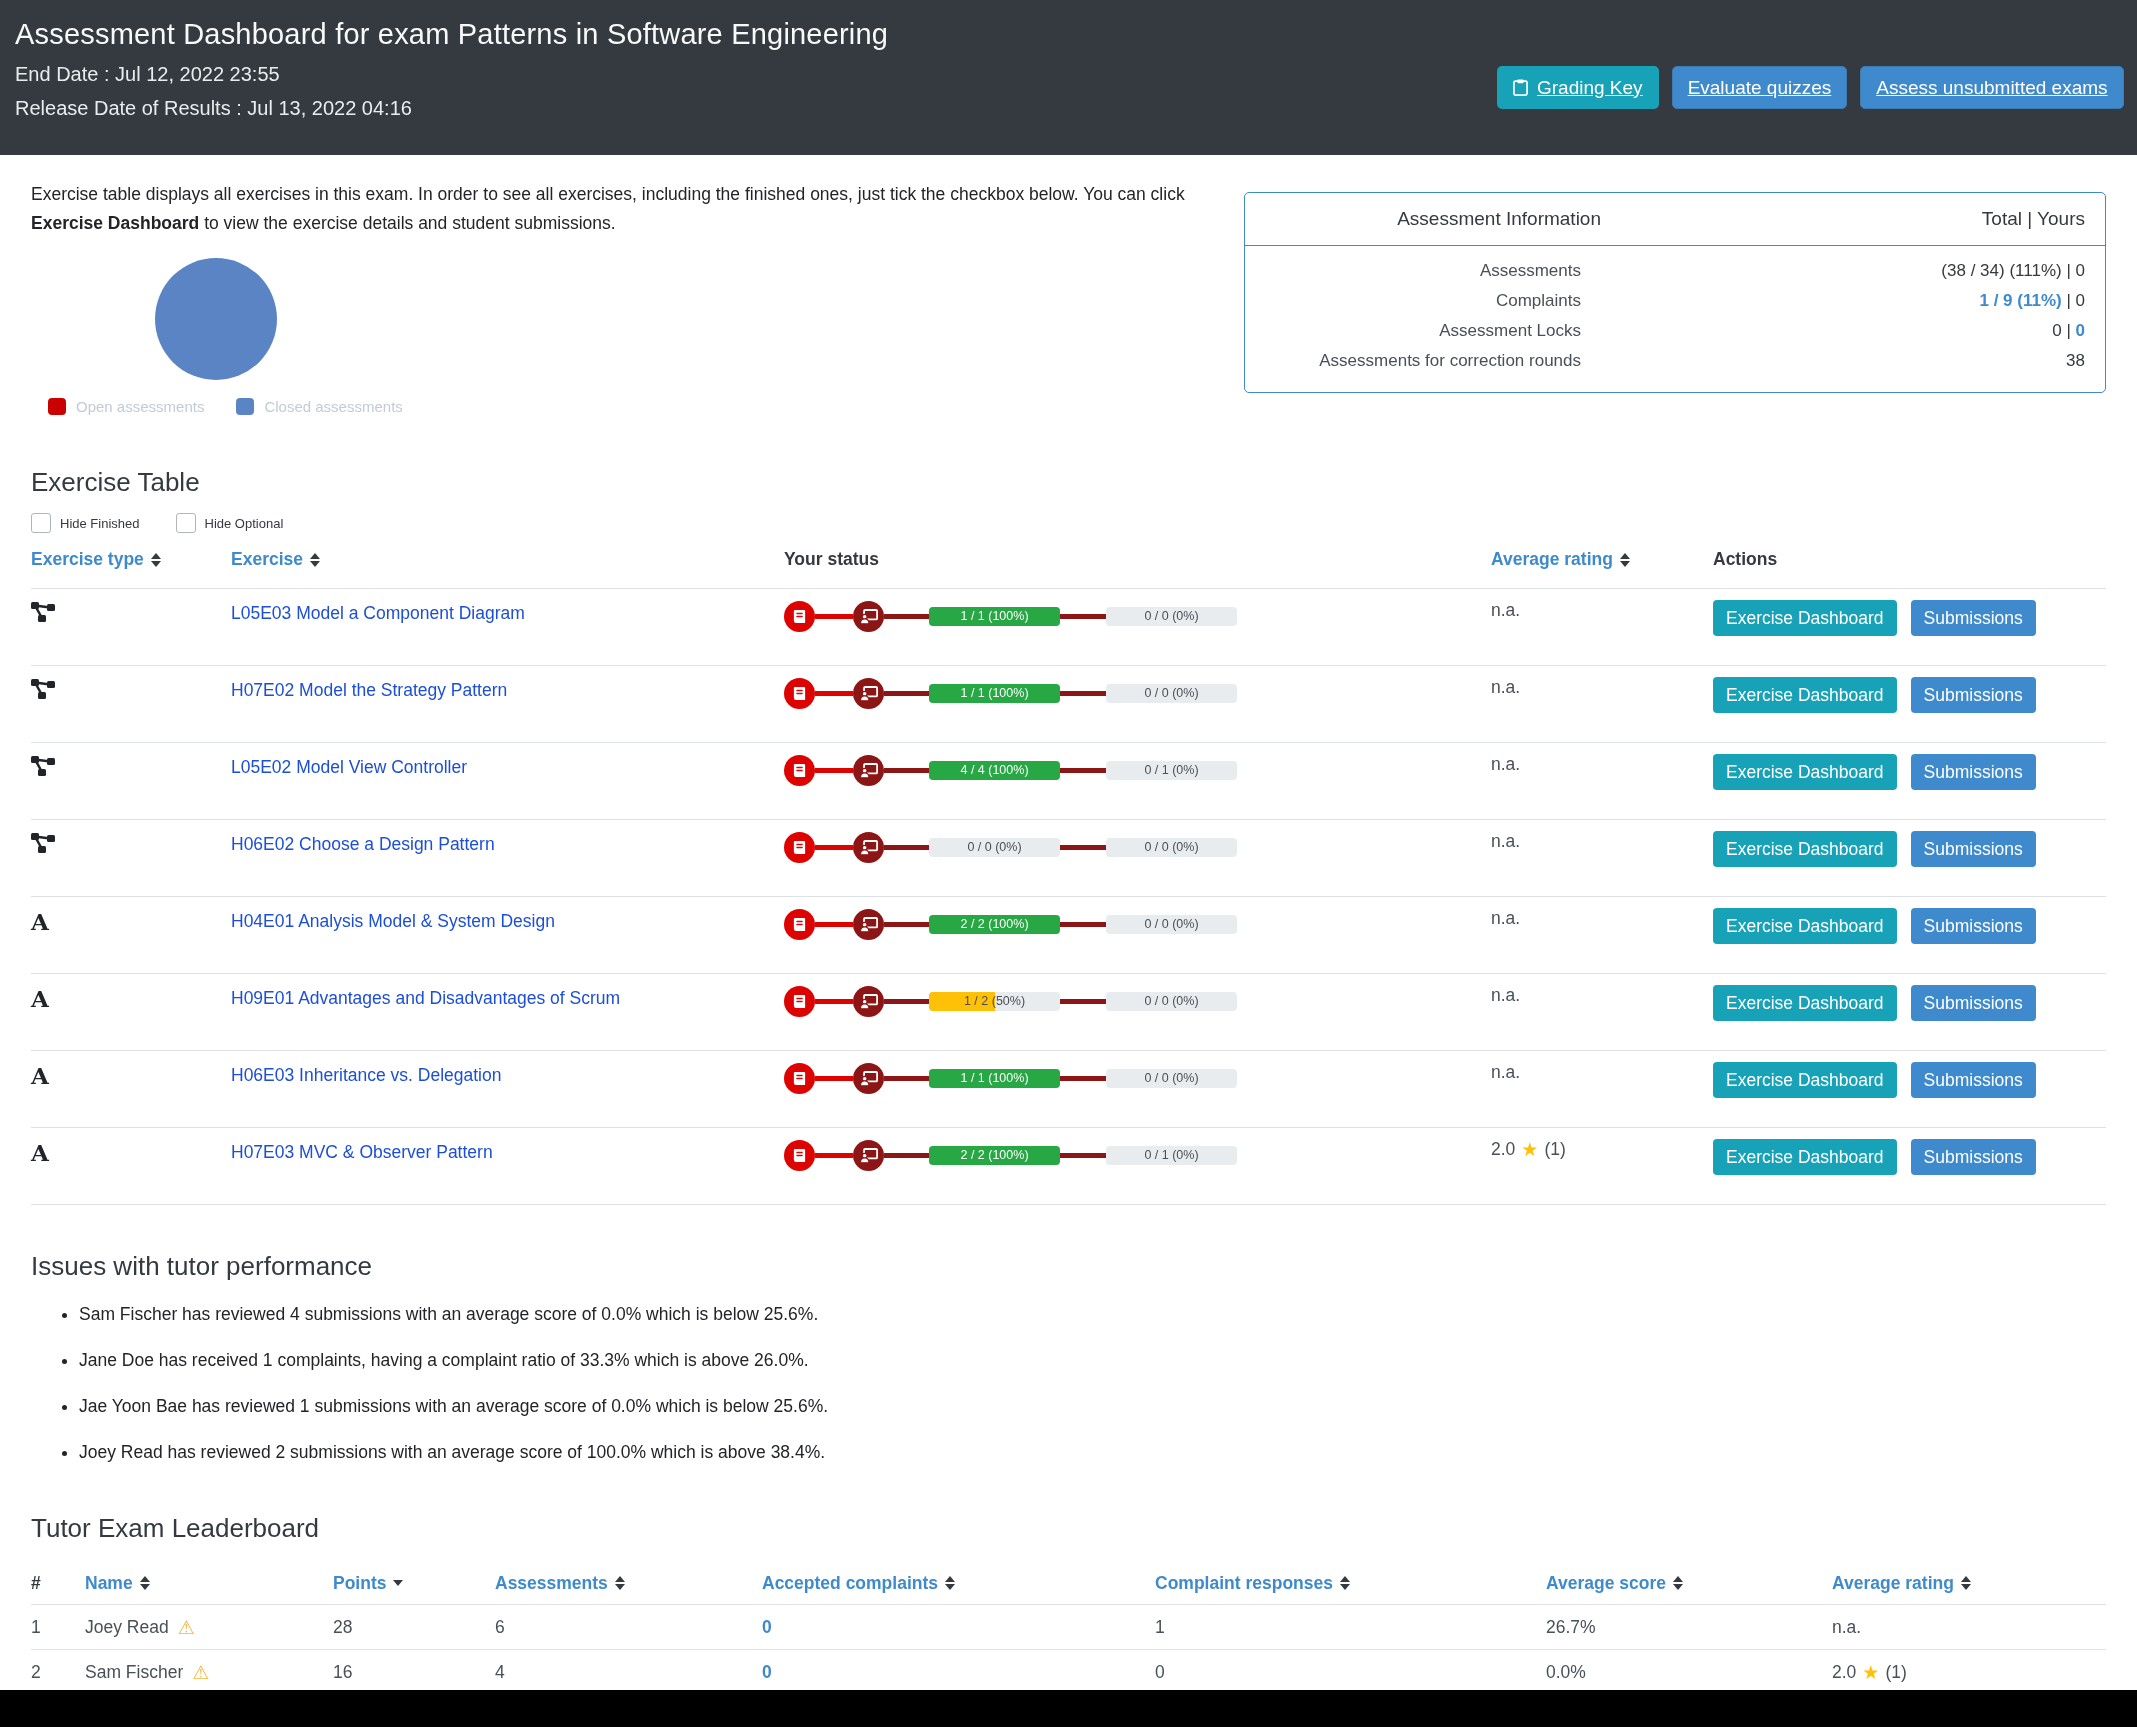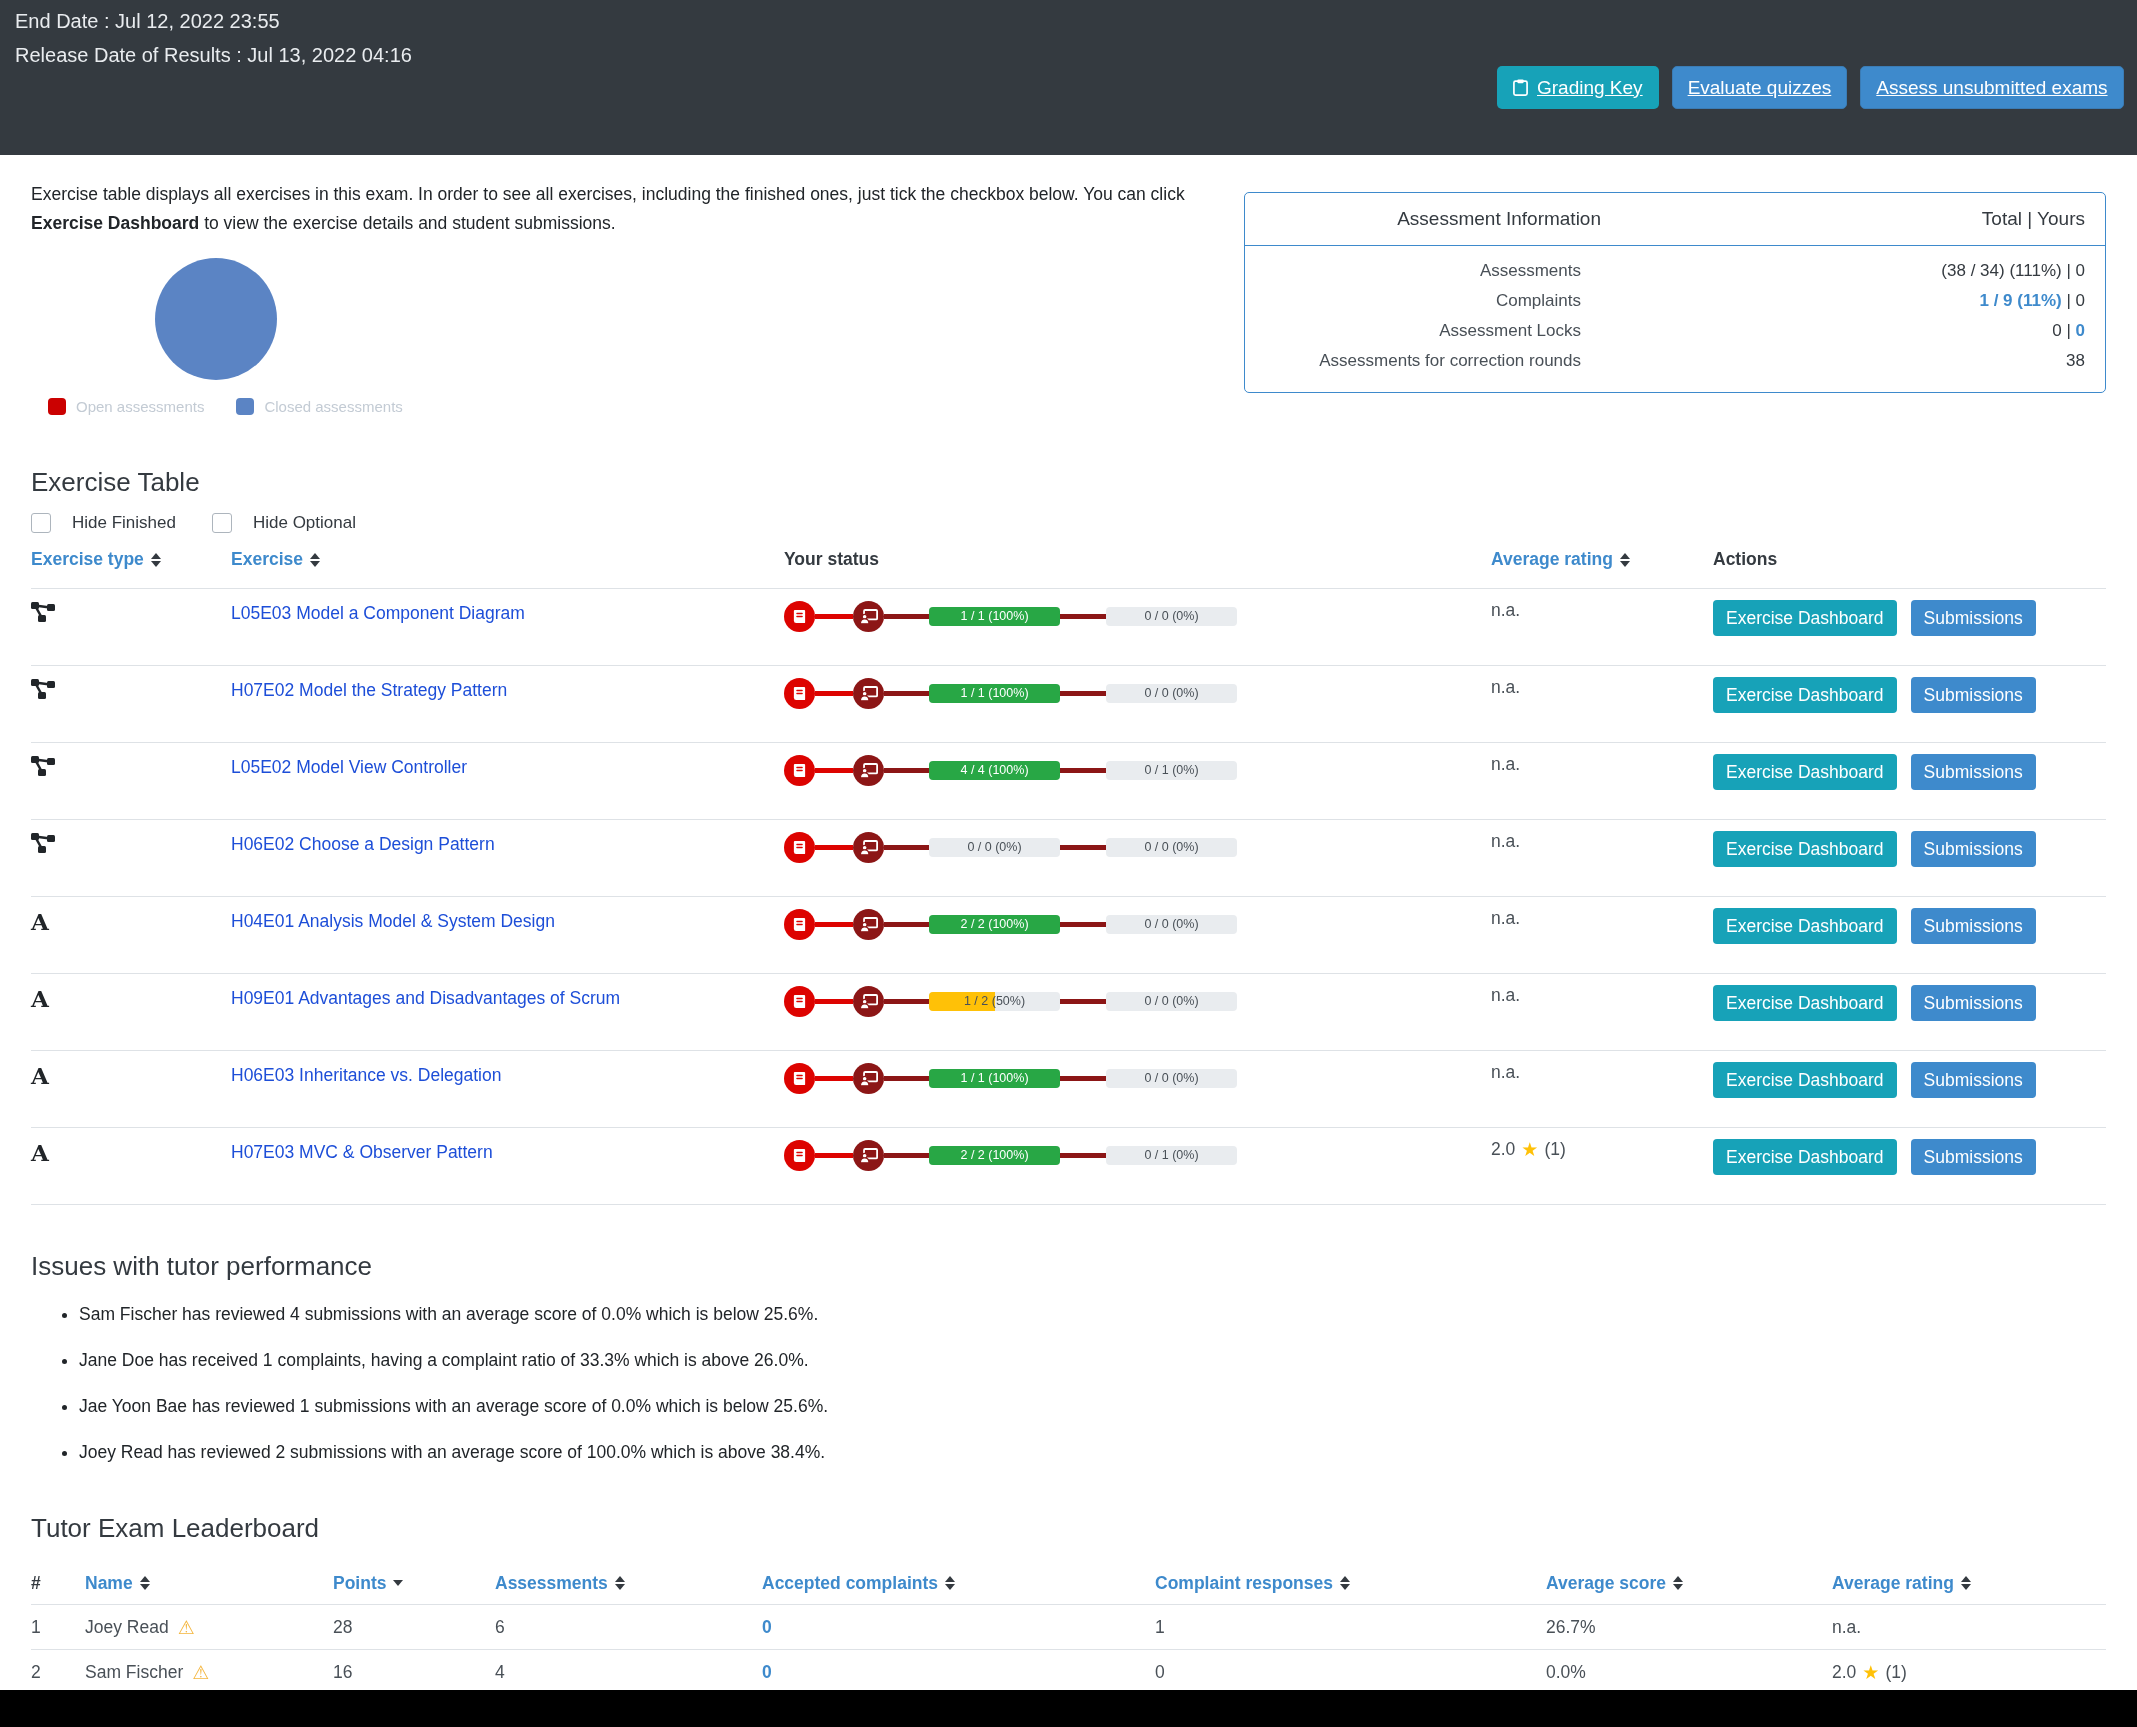--- a/index.html
+++ b/index.html
@@ -32,21 +32,21 @@
   .info-row{display:grid;grid-template-columns:316px 1fr;font-size:17px;color:#495057;padding:5px 0;}
   .info-value{color:#343a40;}
   .link-b{color:var(--blue);font-weight:bold;cursor:pointer;}
   
   .sec-title{font-size:26px;font-weight:400;color:#343a40;margin:0;}
   .t-extable{margin-top:52px;}
   .t-issues{margin-top:46px;}
   .t-leader{margin-top:50px;}
   
   .filters{display:flex;gap:36px;margin-top:15px;align-items:center;}
-  .filter{display:flex;align-items:center;gap:21px;font-size:17px;color:#343a40;}
+  .filter{display:flex;align-items:center;gap:9px;font-size:13px;color:#343a40;}
   .checkbox{width:18px;height:18px;border:1px solid #adb5bd;border-radius:3px;background:#fff;display:inline-block;cursor:pointer;}
   
   .ex-table{margin-top:16px;}
   .ex-grid{display:grid;grid-template-columns:200px 553px 707px 222px 1fr;}
   .ex-head{border-bottom:1px solid #dee2e6;padding-bottom:18px;}
   .col-h{font-size:17.5px;font-weight:bold;color:#343a40;display:flex;align-items:center;}
   .col-h.link{color:var(--blue);cursor:pointer;}
   .sort{display:inline-flex;flex-direction:column;gap:2px;margin-left:7px;}
   .sort i{width:0;height:0;border-left:5px solid transparent;border-right:5px solid transparent;display:block;}
   .sort .up{border-bottom:6px solid #343a40;}
@@ -83,20 +83,21 @@
   .lb-row{height:44px;border-bottom:1px solid #dee2e6;font-size:17.5px;color:#495057;}
   .name-cell{display:flex;align-items:center;gap:9px;}
   .warn{color:var(--warning);font-size:19px;line-height:1;}
   
   .footer-bar{position:absolute;left:0;right:0;bottom:0;height:37px;background:#000;}
 </style>
 </head>
 <body>
 
 <header class="app-header">
+  <h1 class="page-title">Assessment Dashboard for exam Patterns in Software Engineering</h1>
   <p class="hdr-line">End Date : Jul 12, 2022 23:55</p>
   <p class="hdr-line">Release Date of Results : Jul 13, 2022 04:16</p>
   <div class="header-buttons">
     <span class="btn btn-teal">
       <span style="display:inline-flex;">
           <svg width="15" height="17" viewBox="0 0 14 16">
             <rect x="0.8" y="2" width="12.4" height="13.2" rx="1.5" fill="none" stroke="#fff" stroke-width="1.6"></rect>
             <rect x="4" y="0.5" width="6" height="3.4" rx="1" fill="#fff"></rect>
           </svg>
         </span>

